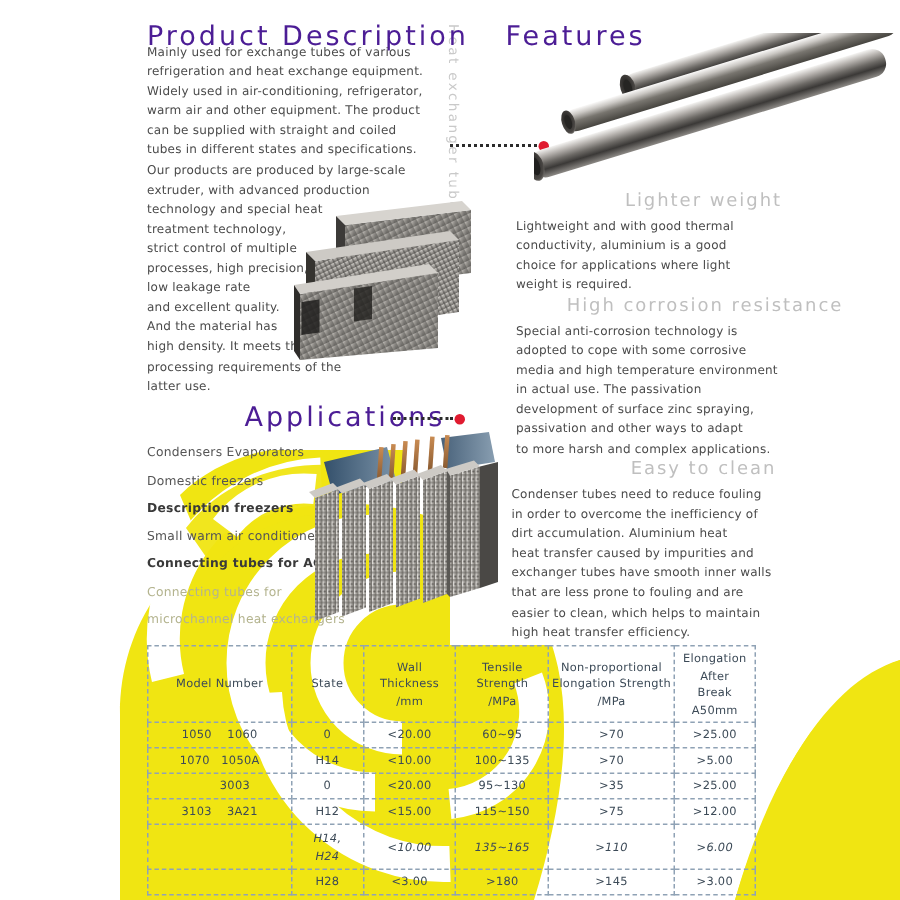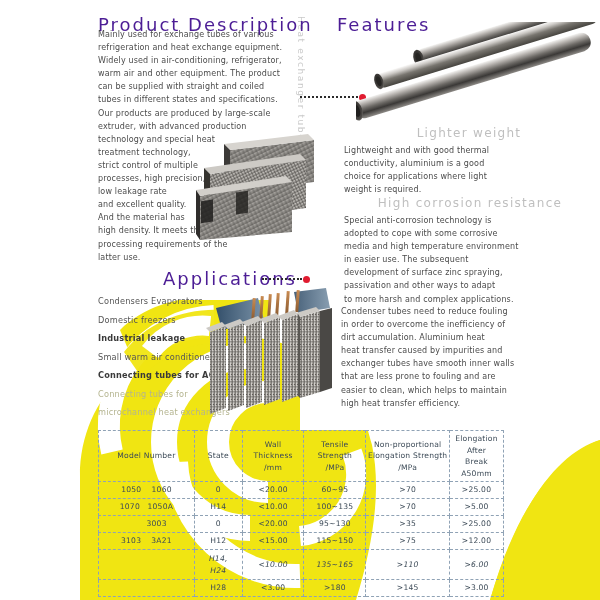--- a/index.html
+++ b/index.html
@@ -286,28 +286,29 @@
       <div>weight is required.</div>
     </div>
   </div>
 
   <div style="position:absolute; left:344px; top:196px; width:252px;">
     <div class="h-sub" style="text-align:center;">High corrosion resistance</div>
     <div class="body-text">
       <div>Special anti-corrosion technology is</div>
       <div>adopted to cope with some corrosive</div>
       <div>media and high temperature environment</div>
-      <div> in easier use. The subsequent</div>
+      <div> in actual use. The passivation</div>
       <div>development of surface zinc spraying,</div>
       <div> passivation and other ways to adapt</div>
       <div> to more harsh and complex applications.</div>
     </div>
   </div>
 
   <div style="position:absolute; left:341px; top:305px; width:256px;">
+    <div class="h-sub" style="text-align:center;">Easy to clean</div>
     <div class="body-text">
       <div>Condenser tubes need to reduce fouling</div>
       <div>in order to overcome the inefficiency of</div>
       <div>dirt accumulation. Aluminium heat</div>
       <div>heat transfer caused by impurities and</div>
       <div>exchanger tubes have smooth inner walls</div>
       <div> that are less prone to fouling and are</div>
       <div>easier to clean, which helps to maintain</div>
       <div> high heat transfer efficiency.</div>
     </div>
@@ -316,21 +317,21 @@
   <div class="h-major" style="left:163px; top:268px;">Applications</div>
 
   <div class="dotline" style="left:262px; top:277px; width:48px;">
     <div class="dots"></div>
     <div class="reddot"></div>
   </div>
 
   <div id="apps">
     <div class="app-item">Condensers Evaporators</div>
     <div class="app-item">Domestic freezers</div>
-    <div class="app-item bold">Industrial leakage</div>
+    <div class="app-item bold">Description freezers</div>
     <div class="app-item">Small warm air conditioners</div>
     <div class="app-item bold">Connecting tubes for AC</div>
     <div class="app-item dim">Connecting tubes for</div>
     <div class="app-item dim">microchannel heat exchangers</div>
   </div>
 
   <svg class="photo" style="left:200px; top:286px; width:132px; height:132px;" viewBox="0 0 132 132">
     <defs>
       <linearGradient id="coreG" x1="0" y1="0" x2="1" y2="0">
         <stop offset="0" stop-color="#e8e6e2"></stop>

